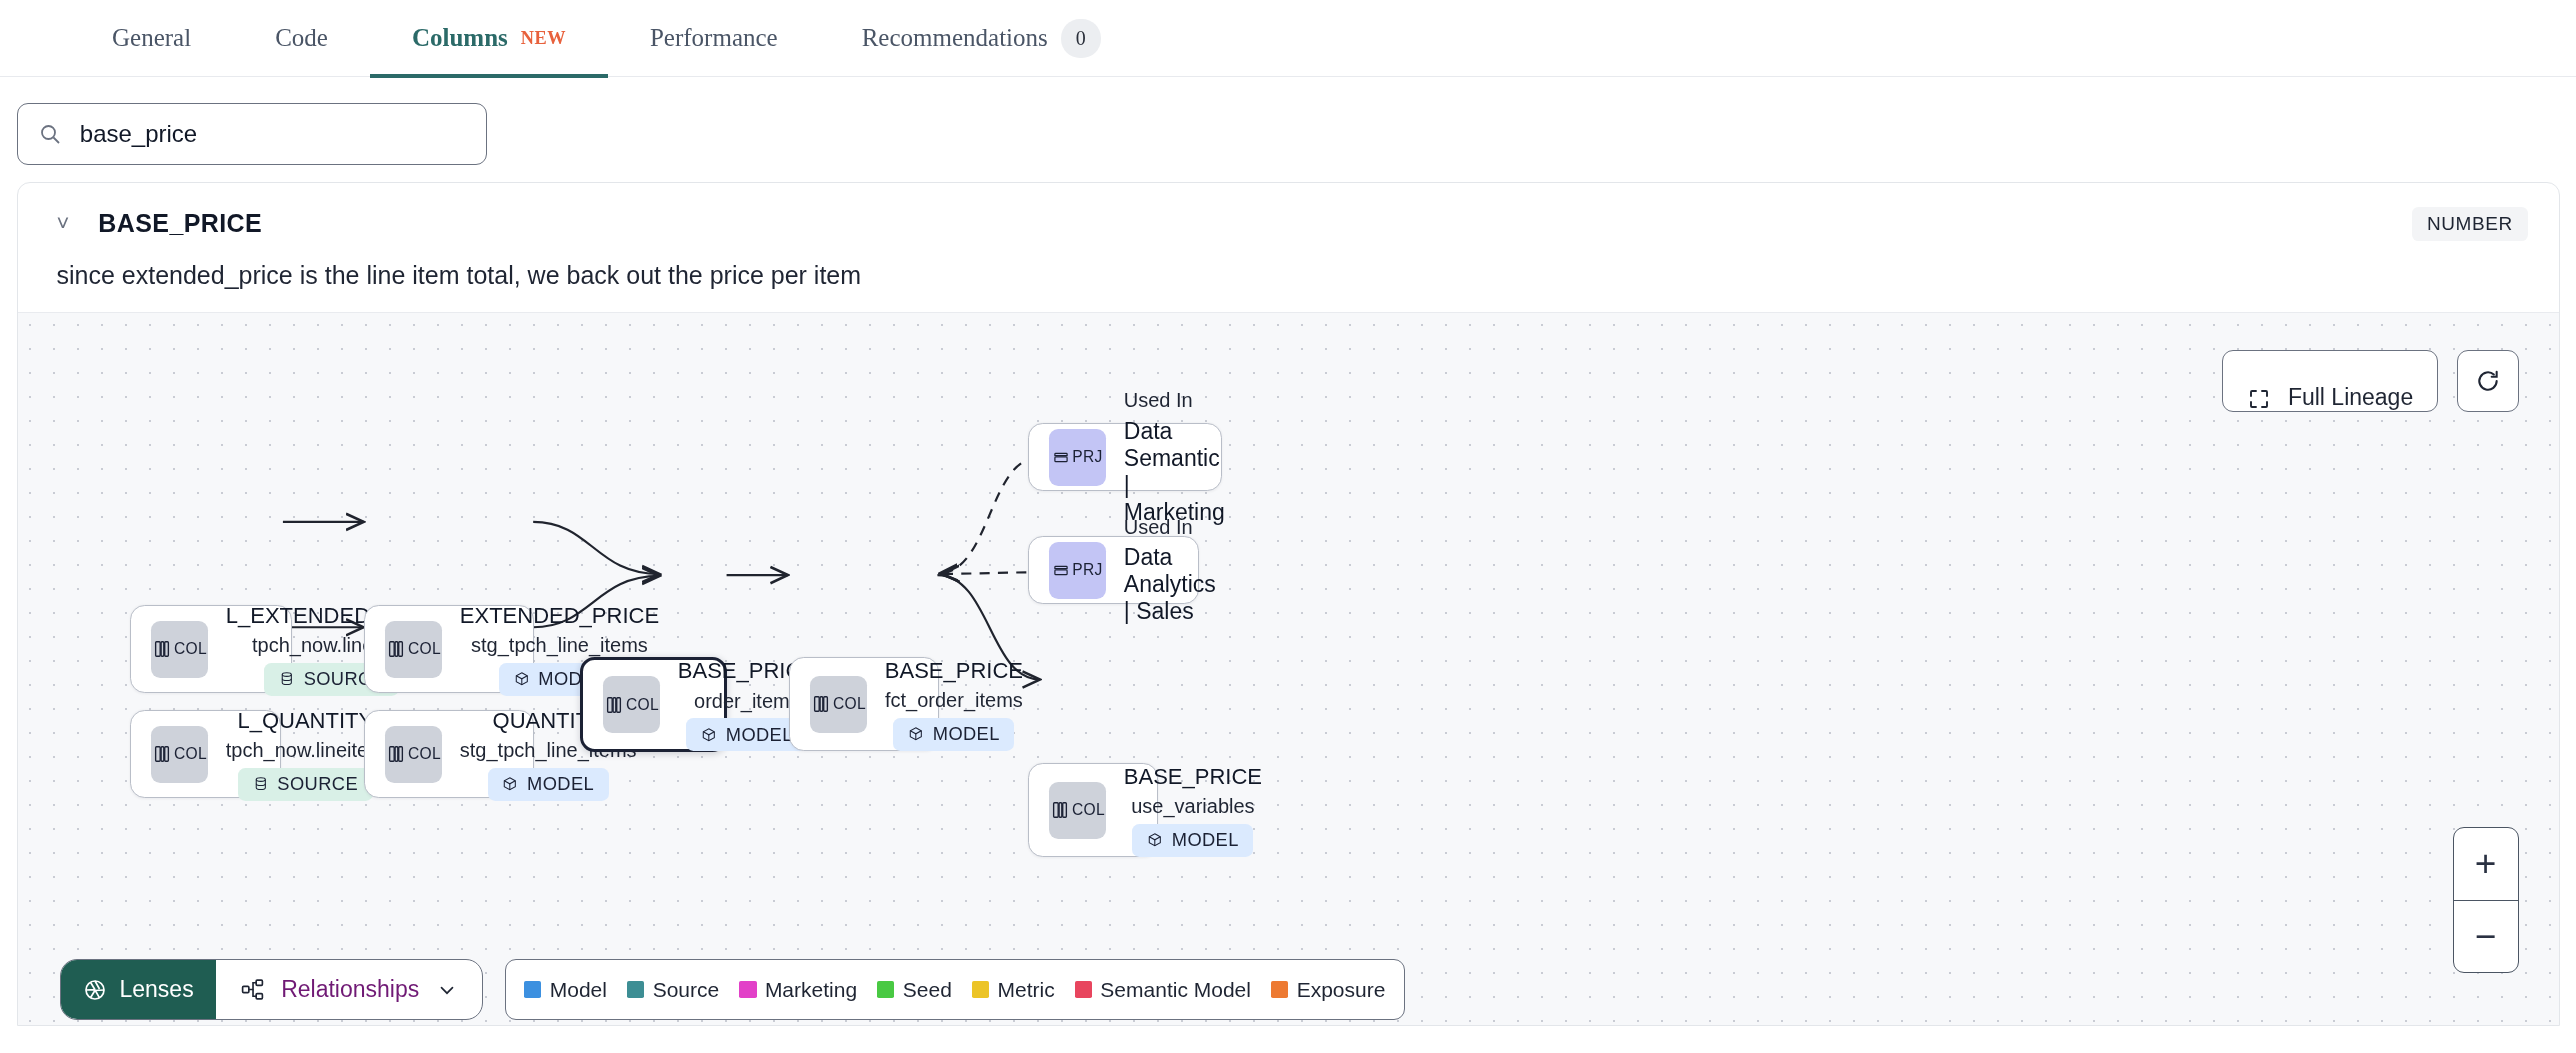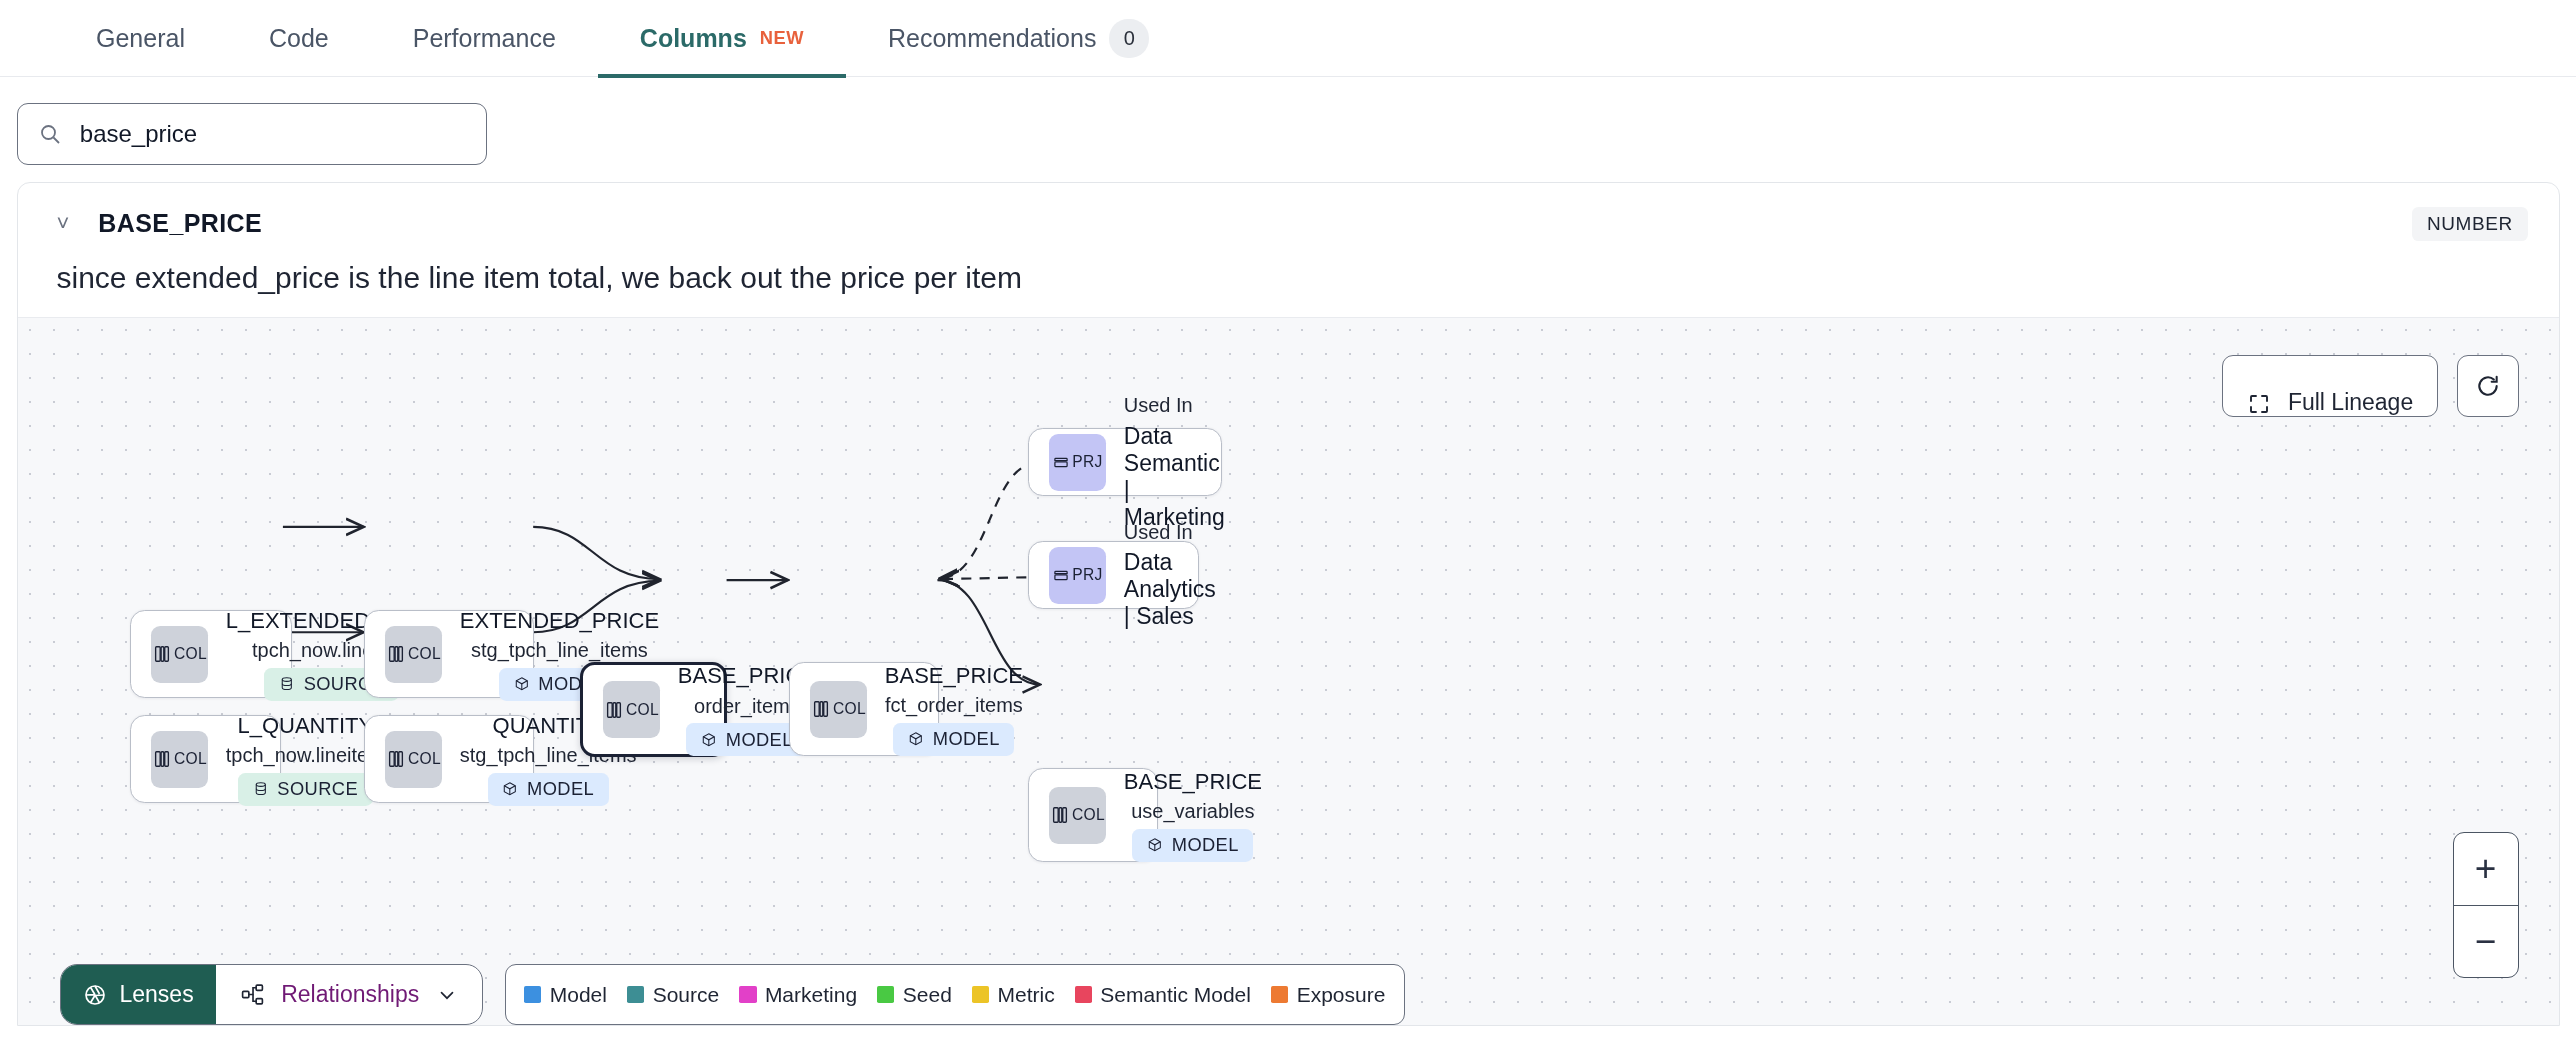--- a/index.html
+++ b/index.html
@@ -9,23 +9,24 @@
     font-family: "Liberation Sans", sans-serif;
     overflow: hidden;
   }
 
   
   .tabbar {
     position: relative;
     height: 77px;
     display: flex;
     align-items: center;
-    padding-left: 54px;
+    padding-left: 70px;
     gap: 0;
     border-bottom: 1.8px solid #e8eaee;
+    font-family: Liberation Serif, serif;
   }
   .tab {
     position: relative;
     height: 77px;
     display: flex;
     align-items: center;
     gap: 13px;
     padding: 0 42px;
     font-size: 25px;
     color: #4a5566;
@@ -112,21 +113,21 @@
     margin-left: auto;
     background: #f3f4f6;
     color: #1f2533;
     font-size: 19px;
     padding: 6.4px 14.7px;
     border-radius: 6.4px;
     letter-spacing: 0.6px;
   }
   .col-desc {
     padding: 20px 39px 22px 39px;
-    font-size: 30px;
+    font-size: 25px;
     color: #1f2533;
   }
 
   
   .canvas {
     position: relative;
     height: 734px;
     border-top: 1.8px solid #e9ebef;
     background-color: #f7f8fa;
     background-image: radial-gradient(#c9ccd4 1.4px, transparent 1.5px);
@@ -268,26 +269,26 @@
 </head>
 <body>
 
 <div class="tabbar">
   <div class="tab">
     <span>General</span>
   </div>
   <div class="tab">
     <span>Code</span>
   </div>
-  <div class="tab">
-    <span>Performance</span>
-  </div>
   <div class="tab active">
     <span>Columns</span>
     <span class="newbadge">NEW</span>
+  </div>
+  <div class="tab">
+    <span>Performance</span>
   </div>
   <div class="tab">
     <span>Recommendations</span>
     <span class="countbadge">0</span>
   </div>
 </div>
 
 <div class="searchwrap">
   <div class="searchbox">
     <span>

